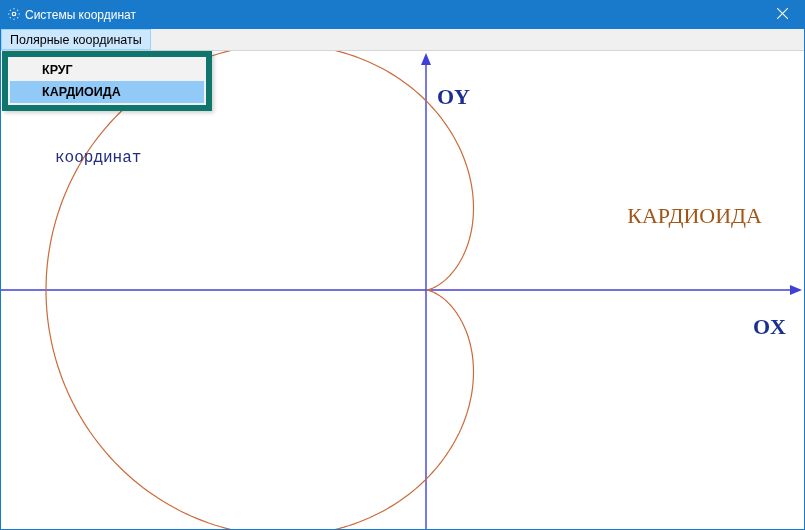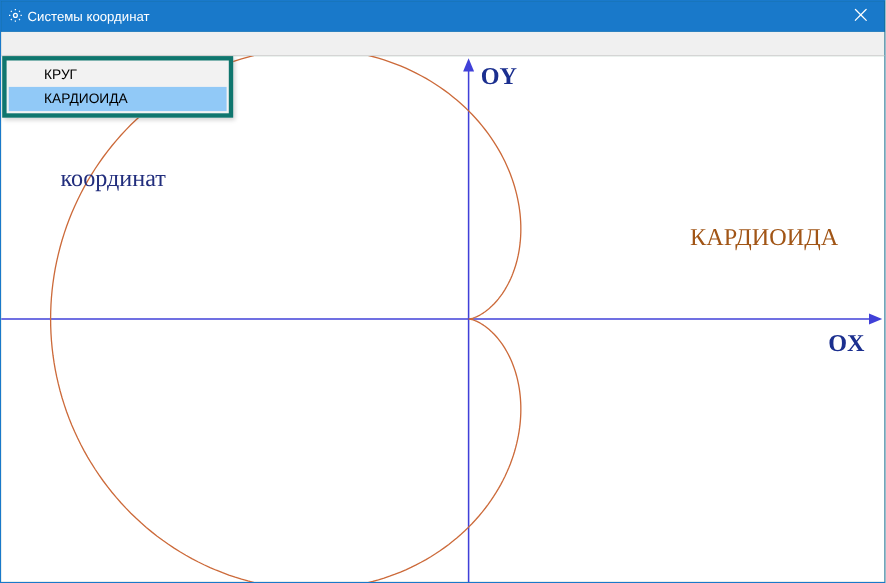--- a/index.html
+++ b/index.html
@@ -1,33 +1,34 @@
 <!DOCTYPE html>
 <html><head>
 <meta charset="utf-8">
 <style>
   * { box-sizing: border-box; margin: 0; padding: 0; }
   html, body { width: 805px; height: 530px; font-family: "Segoe UI", Tahoma, sans-serif; overflow: hidden; }
-  .window { width: 805px; height: 530px; background: #14532d; border: 1px solid #1979ca; display: flex; flex-direction: column; position: relative; }
+  .window { width: 805px; height: 530px; background: #86efac; border: 1px solid #1979ca; display: flex; flex-direction: column; position: relative; }
   .titlebar { height: 28px; background: #1979ca; color: #fff; display: flex; align-items: center; padding: 0 0 0 6px; font-size: 12px; flex-shrink: 0; }
   .titlebar .title { flex: 1; margin-left: 4px; }
   .titlebar .close { width: 44px; height: 28px; display: flex; align-items: center; justify-content: center; cursor: pointer; }
   .menubar { height: 22px; background: #f0f0f0; border-bottom: 1px solid #d5d5d5; display: flex; align-items: stretch; font-size: 12.5px; flex-shrink: 0; }
   .menu-item { padding: 0 8px; display: flex; align-items: center; cursor: pointer; border: 1px solid transparent; }
   .menu-item.open { background: #cce8ff; border: 1px solid #99d1ff; }
   .dropdown {
     position: absolute;
     left: 1px;
     top: 50px; 
     min-width: 210px;
     background: #f2f2f2;
-    border: 4px solid #0f766e;
+    border: 6px solid #0f766e;
     box-shadow: 2px 2px 4px rgba(0,0,0,0.18);
     z-index: 40;
     padding: 2px;
+    font-weight: bold;
   }
   .dd-item {
     height: 22px;
     display: flex;
     align-items: center;
     padding: 0 30px 0 32px;
     font-size: 12.5px;
     cursor: pointer;
     position: relative;
     color: #000;
@@ -39,23 +40,23 @@
     right: 8px;
     font-size: 10px;
     color: #333;
   }
   .canvas {
     flex: 1;
     position: relative;
     background: #fff;
     overflow: hidden;
   }
-  .axis-label { position: absolute; font-family: "Times New Roman", serif; font-size: 22px; font-weight: 600; color: #1b2f8f; }
+  .axis-label { position: absolute; font-family: "Times New Roman", serif; font-size: 22px; font-weight: 600; color: #1b2f8f; margin-top: 28px; }
   .curve-label { position: absolute; font-family: "Times New Roman", serif; font-size: 22px; color: #a15516; }
-  .coord-label { position: absolute; font-family: Liberation Serif, serif; font-size: 22px; color: #222e7d; }
+  .coord-label { position: absolute; font-family: Liberation Mono, monospace; font-size: 16px; color: #222e7d; }
   svg.plot { position: absolute; inset: 0; width: 100%; height: 100%; }
 </style>
 </head>
 <body>
 
 <div class="window">
 
   <div class="titlebar">
     <span>
       <svg width="14" height="14" viewBox="0 0 24 24" fill="none" stroke="#fff" stroke-width="2">
@@ -68,20 +69,23 @@
       <span>
         <svg width="11" height="11" viewBox="0 0 11 11" stroke="#fff" stroke-width="1.1">
           <line x1="0" y1="0" x2="11" y2="11"></line>
             <line x1="11" y1="0" x2="0" y2="11"></line>
         </svg>
       </span>
     </div>
   </div>
 
   <div class="menubar">
+    <div class="menu-item open">
+      <span>Полярные координаты</span>
+    </div>
   </div>
 
   <div class="dropdown">
     <div class="dd-item">
       <span>КРУГ</span>
     </div>
     <div class="dd-item highlight">
       <span>КАРДИОИДА</span>
     </div>
   </div>
@@ -92,18 +96,18 @@
           <line x1="0" y1="240" x2="797" y2="240" stroke="#4040d8" stroke-width="1.4"></line>
           <polygon points="801,240 789,235 789,245" fill="#4040d8"></polygon>
           <line x1="425" y1="480" x2="425" y2="6" stroke="#4040d8" stroke-width="1.4"></line>
           <polygon points="425,2 420,14 430,14" fill="#4040d8"></polygon>
         </g>
       <g id="curve-group">
           <path d="M425.00 240.00 L425.03 240.00 L425.12 240.00 L425.26 239.99 L425.46 239.97 L425.72 239.94 L426.04 239.89 L426.41 239.83 L426.83 239.74 L427.31 239.63 L427.84 239.50 L428.43 239.33 L429.06 239.14 L429.74 238.90 L430.48 238.63 L431.25 238.32 L432.08 237.97 L432.94 237.57 L433.84 237.13 L434.79 236.63 L435.77 236.08 L436.78 235.48 L437.83 234.82 L438.90 234.10 L440.01 233.32 L441.13 232.48 L442.28 231.57 L443.45 230.60 L444.64 229.56 L445.84 228.45 L447.04 227.27 L448.26 226.02 L449.48 224.70 L450.71 223.31 L451.93 221.84 L453.15 220.29 L454.36 218.67 L455.56 216.98 L456.74 215.20 L457.91 213.35 L459.05 211.43 L460.17 209.42 L461.27 207.34 L462.33 205.19 L463.36 202.96 L464.35 200.65 L465.30 198.27 L466.21 195.81 L467.07 193.28 L467.87 190.68 L468.63 188.01 L469.32 185.27 L469.96 182.46 L470.53 179.58 L471.04 176.64 L471.47 173.63 L471.83 170.57 L472.12 167.44 L472.33 164.26 L472.46 161.02 L472.50 157.73 L472.46 154.39 L472.32 151.00 L472.10 147.57 L471.78 144.09 L471.36 140.58 L470.85 137.03 L470.23 133.44 L469.51 129.83 L468.69 126.19 L467.76 122.52 L466.72 118.84 L465.57 115.14 L464.31 111.43 L462.94 107.70 L461.45 103.97 L459.85 100.24 L458.13 96.51 L456.29 92.79 L454.34 89.08 L452.26 85.38 L450.07 81.70 L447.76 78.03 L445.33 74.40 L442.78 70.79 L440.12 67.22 L437.33 63.68 L434.42 60.19 L431.40 56.74 L428.26 53.34 L425.00 50.00 L421.63 46.71 L418.14 43.49 L414.54 40.33 L410.82 37.24 L407.00 34.23 L403.06 31.29 L399.02 28.43 L394.88 25.66 L390.63 22.98 L386.28 20.39 L381.83 17.90 L377.28 15.51 L372.64 13.22 L367.91 11.04 L363.10 8.97 L358.19 7.02 L353.21 5.18 L348.14 3.46 L343.00 1.86 L337.79 0.39 L332.51 -0.95 L327.16 -2.16 L321.75 -3.23 L316.29 -4.17 L310.77 -4.97 L305.20 -5.63 L299.58 -6.15 L293.92 -6.52 L288.23 -6.74 L282.50 -6.82 L276.74 -6.74 L270.96 -6.51 L265.16 -6.13 L259.34 -5.60 L253.51 -4.91 L247.68 -4.06 L241.84 -3.06 L236.01 -1.90 L230.18 -0.58 L224.37 0.89 L218.57 2.53 L212.80 4.32 L207.05 6.27 L201.33 8.38 L195.65 10.65 L190.01 13.07 L184.42 15.65 L178.87 18.39 L173.38 21.27 L167.95 24.31 L162.59 27.51 L157.30 30.85 L152.07 34.34 L146.93 37.97 L141.87 41.75 L136.90 45.67 L132.01 49.73 L127.23 53.93 L122.54 58.26 L117.96 62.73 L113.48 67.32 L109.12 72.04 L104.87 76.89 L100.74 81.85 L96.74 86.93 L92.86 92.12 L89.11 97.42 L85.50 102.83 L82.02 108.34 L78.68 113.95 L75.49 119.65 L72.44 125.45 L69.54 131.33 L66.80 137.29 L64.20 143.32 L61.76 149.44 L59.48 155.61 L57.37 161.86 L55.41 168.16 L53.62 174.51 L51.99 180.92 L50.53 187.37 L49.24 193.86 L48.12 200.39 L47.17 206.94 L46.39 213.52 L45.78 220.13 L45.35 226.74 L45.09 233.37 L45.00 240.00 L45.09 246.63 L45.35 253.26 L45.78 259.87 L46.39 266.48 L47.17 273.06 L48.12 279.61 L49.24 286.14 L50.53 292.63 L51.99 299.08 L53.62 305.49 L55.41 311.84 L57.37 318.14 L59.48 324.39 L61.76 330.56 L64.20 336.68 L66.80 342.71 L69.54 348.67 L72.44 354.55 L75.49 360.35 L78.68 366.05 L82.02 371.66 L85.50 377.17 L89.11 382.58 L92.86 387.88 L96.74 393.07 L100.74 398.15 L104.87 403.11 L109.12 407.96 L113.48 412.68 L117.96 417.27 L122.54 421.74 L127.23 426.07 L132.01 430.27 L136.90 434.33 L141.87 438.25 L146.93 442.03 L152.07 445.66 L157.30 449.15 L162.59 452.49 L167.95 455.69 L173.38 458.73 L178.87 461.61 L184.42 464.35 L190.01 466.93 L195.65 469.35 L201.33 471.62 L207.05 473.73 L212.80 475.68 L218.57 477.47 L224.37 479.11 L230.18 480.58 L236.01 481.90 L241.84 483.06 L247.68 484.06 L253.51 484.91 L259.34 485.60 L265.16 486.13 L270.96 486.51 L276.74 486.74 L282.50 486.82 L288.23 486.74 L293.92 486.52 L299.58 486.15 L305.20 485.63 L310.77 484.97 L316.29 484.17 L321.75 483.23 L327.16 482.16 L332.51 480.95 L337.79 479.61 L343.00 478.14 L348.14 476.54 L353.21 474.82 L358.19 472.98 L363.10 471.03 L367.91 468.96 L372.64 466.78 L377.28 464.49 L381.83 462.10 L386.28 459.61 L390.63 457.02 L394.88 454.34 L399.02 451.57 L403.06 448.71 L407.00 445.77 L410.82 442.76 L414.54 439.67 L418.14 436.51 L421.63 433.29 L425.00 430.00 L428.26 426.66 L431.40 423.26 L434.42 419.81 L437.33 416.32 L440.12 412.78 L442.78 409.21 L445.33 405.60 L447.76 401.97 L450.07 398.30 L452.26 394.62 L454.34 390.92 L456.29 387.21 L458.13 383.49 L459.85 379.76 L461.45 376.03 L462.94 372.30 L464.31 368.57 L465.57 364.86 L466.72 361.16 L467.76 357.48 L468.69 353.81 L469.51 350.17 L470.23 346.56 L470.85 342.97 L471.36 339.42 L471.78 335.91 L472.10 332.43 L472.32 329.00 L472.46 325.61 L472.50 322.27 L472.46 318.98 L472.33 315.74 L472.12 312.56 L471.83 309.43 L471.47 306.37 L471.04 303.36 L470.53 300.42 L469.96 297.54 L469.32 294.73 L468.63 291.99 L467.87 289.32 L467.07 286.72 L466.21 284.19 L465.30 281.73 L464.35 279.35 L463.36 277.04 L462.33 274.81 L461.27 272.66 L460.17 270.58 L459.05 268.57 L457.91 266.65 L456.74 264.80 L455.56 263.02 L454.36 261.33 L453.15 259.71 L451.93 258.16 L450.71 256.69 L449.48 255.30 L448.26 253.98 L447.04 252.73 L445.84 251.55 L444.64 250.44 L443.45 249.40 L442.28 248.43 L441.13 247.52 L440.01 246.68 L438.90 245.90 L437.83 245.18 L436.78 244.52 L435.77 243.92 L434.79 243.37 L433.84 242.87 L432.94 242.43 L432.08 242.03 L431.25 241.68 L430.48 241.37 L429.74 241.10 L429.06 240.86 L428.43 240.67 L427.84 240.50 L427.31 240.37 L426.83 240.26 L426.41 240.17 L426.04 240.11 L425.72 240.06 L425.46 240.03 L425.26 240.01 L425.12 240.00 L425.03 240.00 L425.00 240.00 Z" fill="none" stroke="#cc6a3a" stroke-width="1.2"></path>
         </g>
     </svg>
     <div class="axis-label" style="left:436px; top:5px;">OY</div>
-    <div class="axis-label" style="right:18px; top:248px;">OX</div>
+    <div class="axis-label" style="right:18px; top:235px;">OX</div>
     <div class="curve-label" style="right:42px; top:152px;">КАРДИОИДА</div>
     <div class="coord-label" style="left:54px; top:98px;">координат</div>
   </div>
 
 </div>
 
 </body></html>

